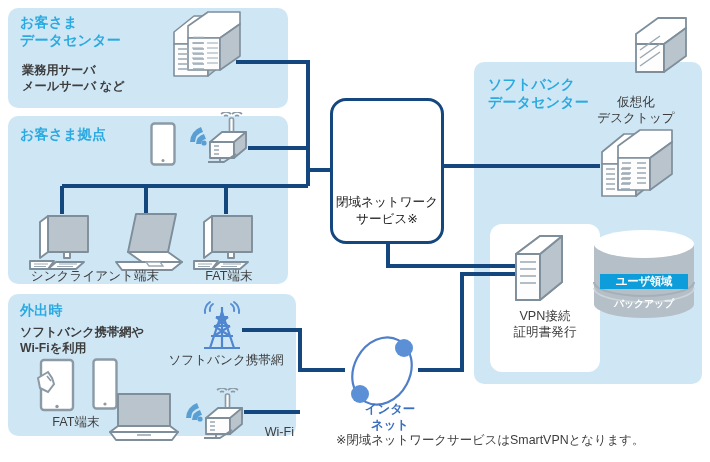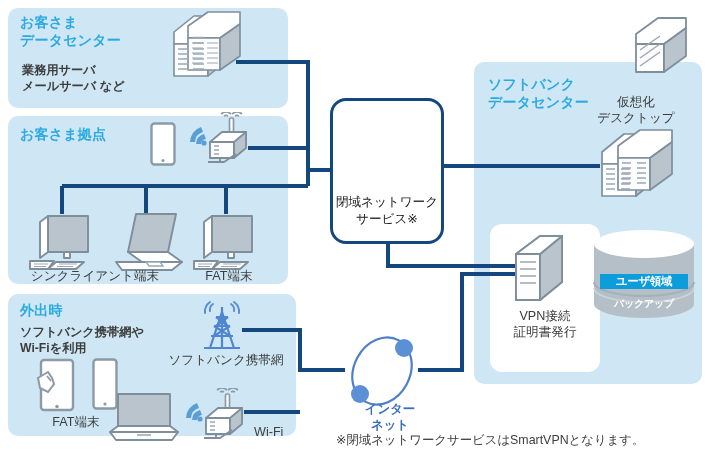--- a/index.html
+++ b/index.html
@@ -359,21 +359,21 @@
 Wi-Fiを利用</div>
 
   <div class="panel-title" style="left:488px;top:76px;width:180px;">ソフトバンク
 データセンター</div>
 
   <div class="node-label" style="left:20px;top:268px;width:150px;">シンクライアント端末</div>
   <div class="node-label" style="left:186px;top:268px;width:86px;">FAT端末</div>
 
   <div class="node-label" style="left:152px;top:352px;width:148px;">ソフトバンク携帯網</div>
   <div class="node-label" style="left:36px;top:414px;width:80px;">FAT端末</div>
-  <div class="node-label" style="left:238px;top:424px;width:56px;text-align:left;margin-left:16px;">Wi-Fi</div>
+  <div class="node-label" style="left:238px;top:424px;width:56px;text-align:right;">Wi-Fi</div>
 
   <div class="node-label" style="left:586px;top:94px;width:100px;">仮想化
 デスクトップ</div>
   <div class="node-label" style="left:494px;top:308px;width:102px;">VPN接続
 証明書発行</div>
 
   <div class="inet-label" style="left:354px;top:354px;width:72px;margin-top:47px;">インター
 ネット</div>
 
   <div class="disk-band band-usr" style="left:600px;top:274px;width:88px;">ユーザ領域</div>

